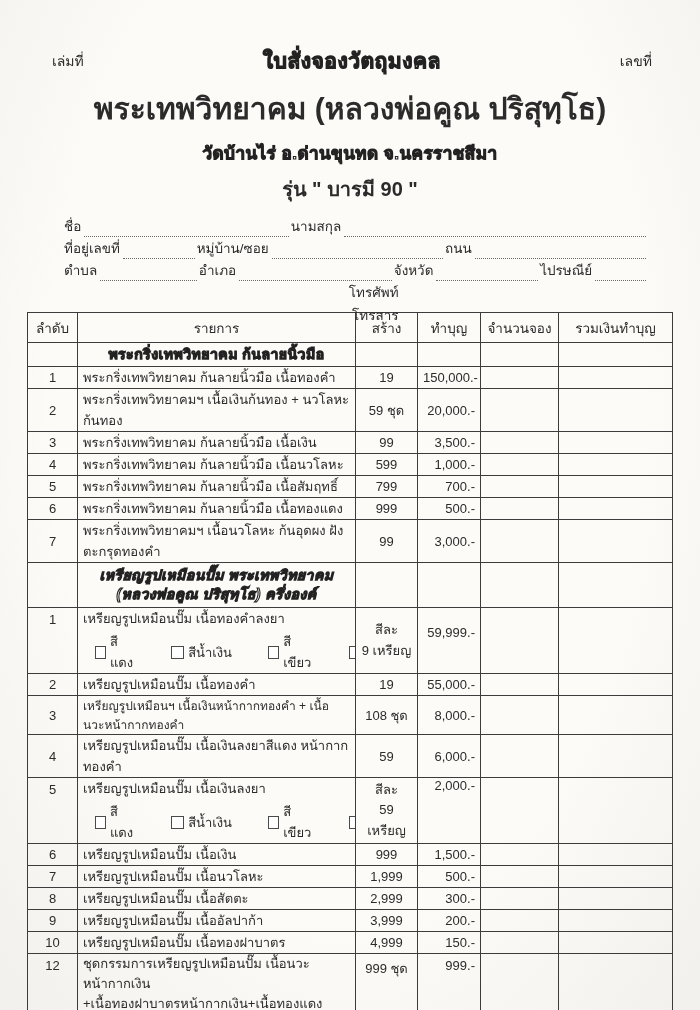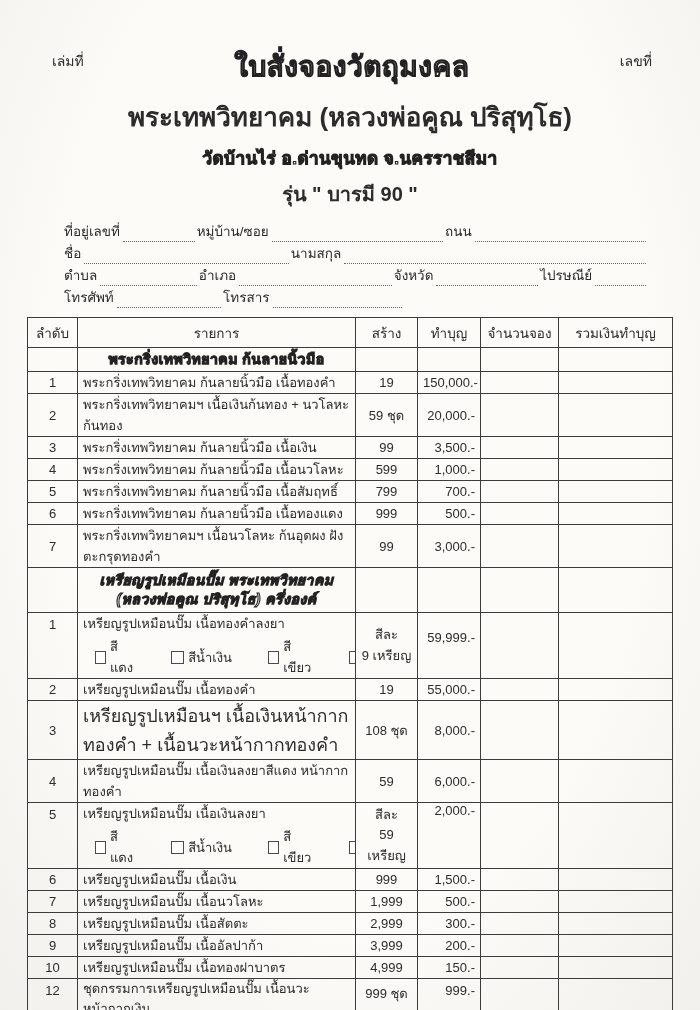--- a/index.html
+++ b/index.html
@@ -14,22 +14,22 @@
     background:radial-gradient(ellipse at 50% 40%, #fcfbf8 60%, #f1f0ec 100%);
   }
   
   .hdr{padding-top:44px;}
   .hdr-row{display:flex;align-items:flex-start;justify-content:space-between;padding:0 48px 0 52px;}
   .hdr-side{font-size:14px;padding-top:6px;}
   .outlined{
     color:#fff;-webkit-text-stroke:1.1px #222;font-weight:800;letter-spacing:.5px;
   }
   @supports not (-webkit-text-stroke: 1px #000){ .outlined{color:#222;} }
-  .form-title{font-size:28px;}
-  .h-line2{text-align:center;font-size:26px;font-weight:700;margin-top:8px;}
+  .form-title{font-size:21px;}
+  .h-line2{text-align:center;font-size:30px;font-weight:700;margin-top:8px;}
   .h-line3{text-align:center;font-size:17px;margin-top:7px;}
   .h-line4{text-align:center;font-size:20px;font-weight:700;margin-top:7px;}
   
   .fields{margin:10px 54px 0 64px;font-size:13.5px;}
   .f-row{display:flex;align-items:flex-end;height:22px;}
   .f-row span.lbl{white-space:nowrap;padding:0 3px 0 0;}
   .f-row span.lbl.mid{padding-left:2px;}
   .dl{border-bottom:1.4px dotted #6a6a6a;height:15px;display:inline-block;}
   
   table.order{border-collapse:collapse;table-layout:fixed;width:645px;margin:9px auto 0 auto;background:#fff0;}
@@ -59,44 +59,44 @@
       <span class="outlined form-title">ใบสั่งจองวัตถุมงคล</span>
       <span class="hdr-side">เลขที่</span>
     </div>
     <div class="h-line2">พระเทพวิทยาคม (หลวงพ่อคูณ ปริสุทฺโธ)</div>
     <div class="h-line3 outlined">วัดบ้านไร่  อ.ด่านขุนทด  จ.นครราชสีมา</div>
     <div class="h-line4">รุ่น " บารมี 90 "</div>
   </div>
 
   <div class="fields">
     <div class="f-row">
+      <span class="lbl">ชื่อ</span>
+      <span class="dl" style="flex:200;"></span>
+      <span class="lbl mid">นามสกุล</span>
+      <span class="dl" style="flex:295;"></span>
+    </div>
+    <div class="f-row">
       <span class="lbl">ที่อยู่เลขที่</span>
       <span class="dl" style="flex:72;"></span>
       <span class="lbl mid">หมู่บ้าน/ซอย</span>
       <span class="dl" style="flex:172;"></span>
       <span class="lbl mid">ถนน</span>
       <span class="dl" style="flex:172;"></span>
-    </div>
-    <div class="f-row">
-      <span class="lbl">ชื่อ</span>
-      <span class="dl" style="flex:200;"></span>
-      <span class="lbl mid">นามสกุล</span>
-      <span class="dl" style="flex:295;"></span>
     </div>
     <div class="f-row">
       <span class="lbl">ตำบล</span>
       <span class="dl" style="flex:95;"></span>
       <span class="lbl mid">อำเภอ</span>
       <span class="dl" style="flex:150;"></span>
       <span class="lbl mid">จังหวัด</span>
       <span class="dl" style="flex:100;"></span>
       <span class="lbl mid">ไปรษณีย์</span>
       <span class="dl" style="flex:50;"></span>
     </div>
-    <div class="f-row" style="width:58%;">
+    <div class="f-row" style="width:58%;flex-direction:column;">
       <span class="lbl">โทรศัพท์</span>
       <span class="dl" style="flex:105;"></span>
       <span class="lbl mid">โทรสาร</span>
       <span class="dl" style="flex:130;"></span>
     </div>
   </div>
 
   <table class="order">
     <colgroup>
       <col style="width:50px">
@@ -230,21 +230,21 @@
     <tr class="single">
       <td class="c">2</td>
       <td class="item">เหรียญรูปเหมือนปั๊ม เนื้อทองคำ</td>
       <td class="c">19</td>
       <td class="r">55,000.-</td>
       <td></td>
       <td></td>
     </tr>
     <tr class="single">
       <td class="c">3</td>
-      <td class="item" style="font-size:18px;">เหรียญรูปเหมือนฯ เนื้อเงินหน้ากากทองคำ + เนื้อนวะหน้ากากทองคำ</td>
+      <td class="item" style="font-size:12px;">เหรียญรูปเหมือนฯ เนื้อเงินหน้ากากทองคำ + เนื้อนวะหน้ากากทองคำ</td>
       <td class="c">108 ชุด</td>
       <td class="r">8,000.-</td>
       <td></td>
       <td></td>
     </tr>
     <tr class="single">
       <td class="c">4</td>
       <td class="item">เหรียญรูปเหมือนปั๊ม เนื้อเงินลงยาสีแดง หน้ากากทองคำ</td>
       <td class="c">59</td>
       <td class="r">6,000.-</td>

